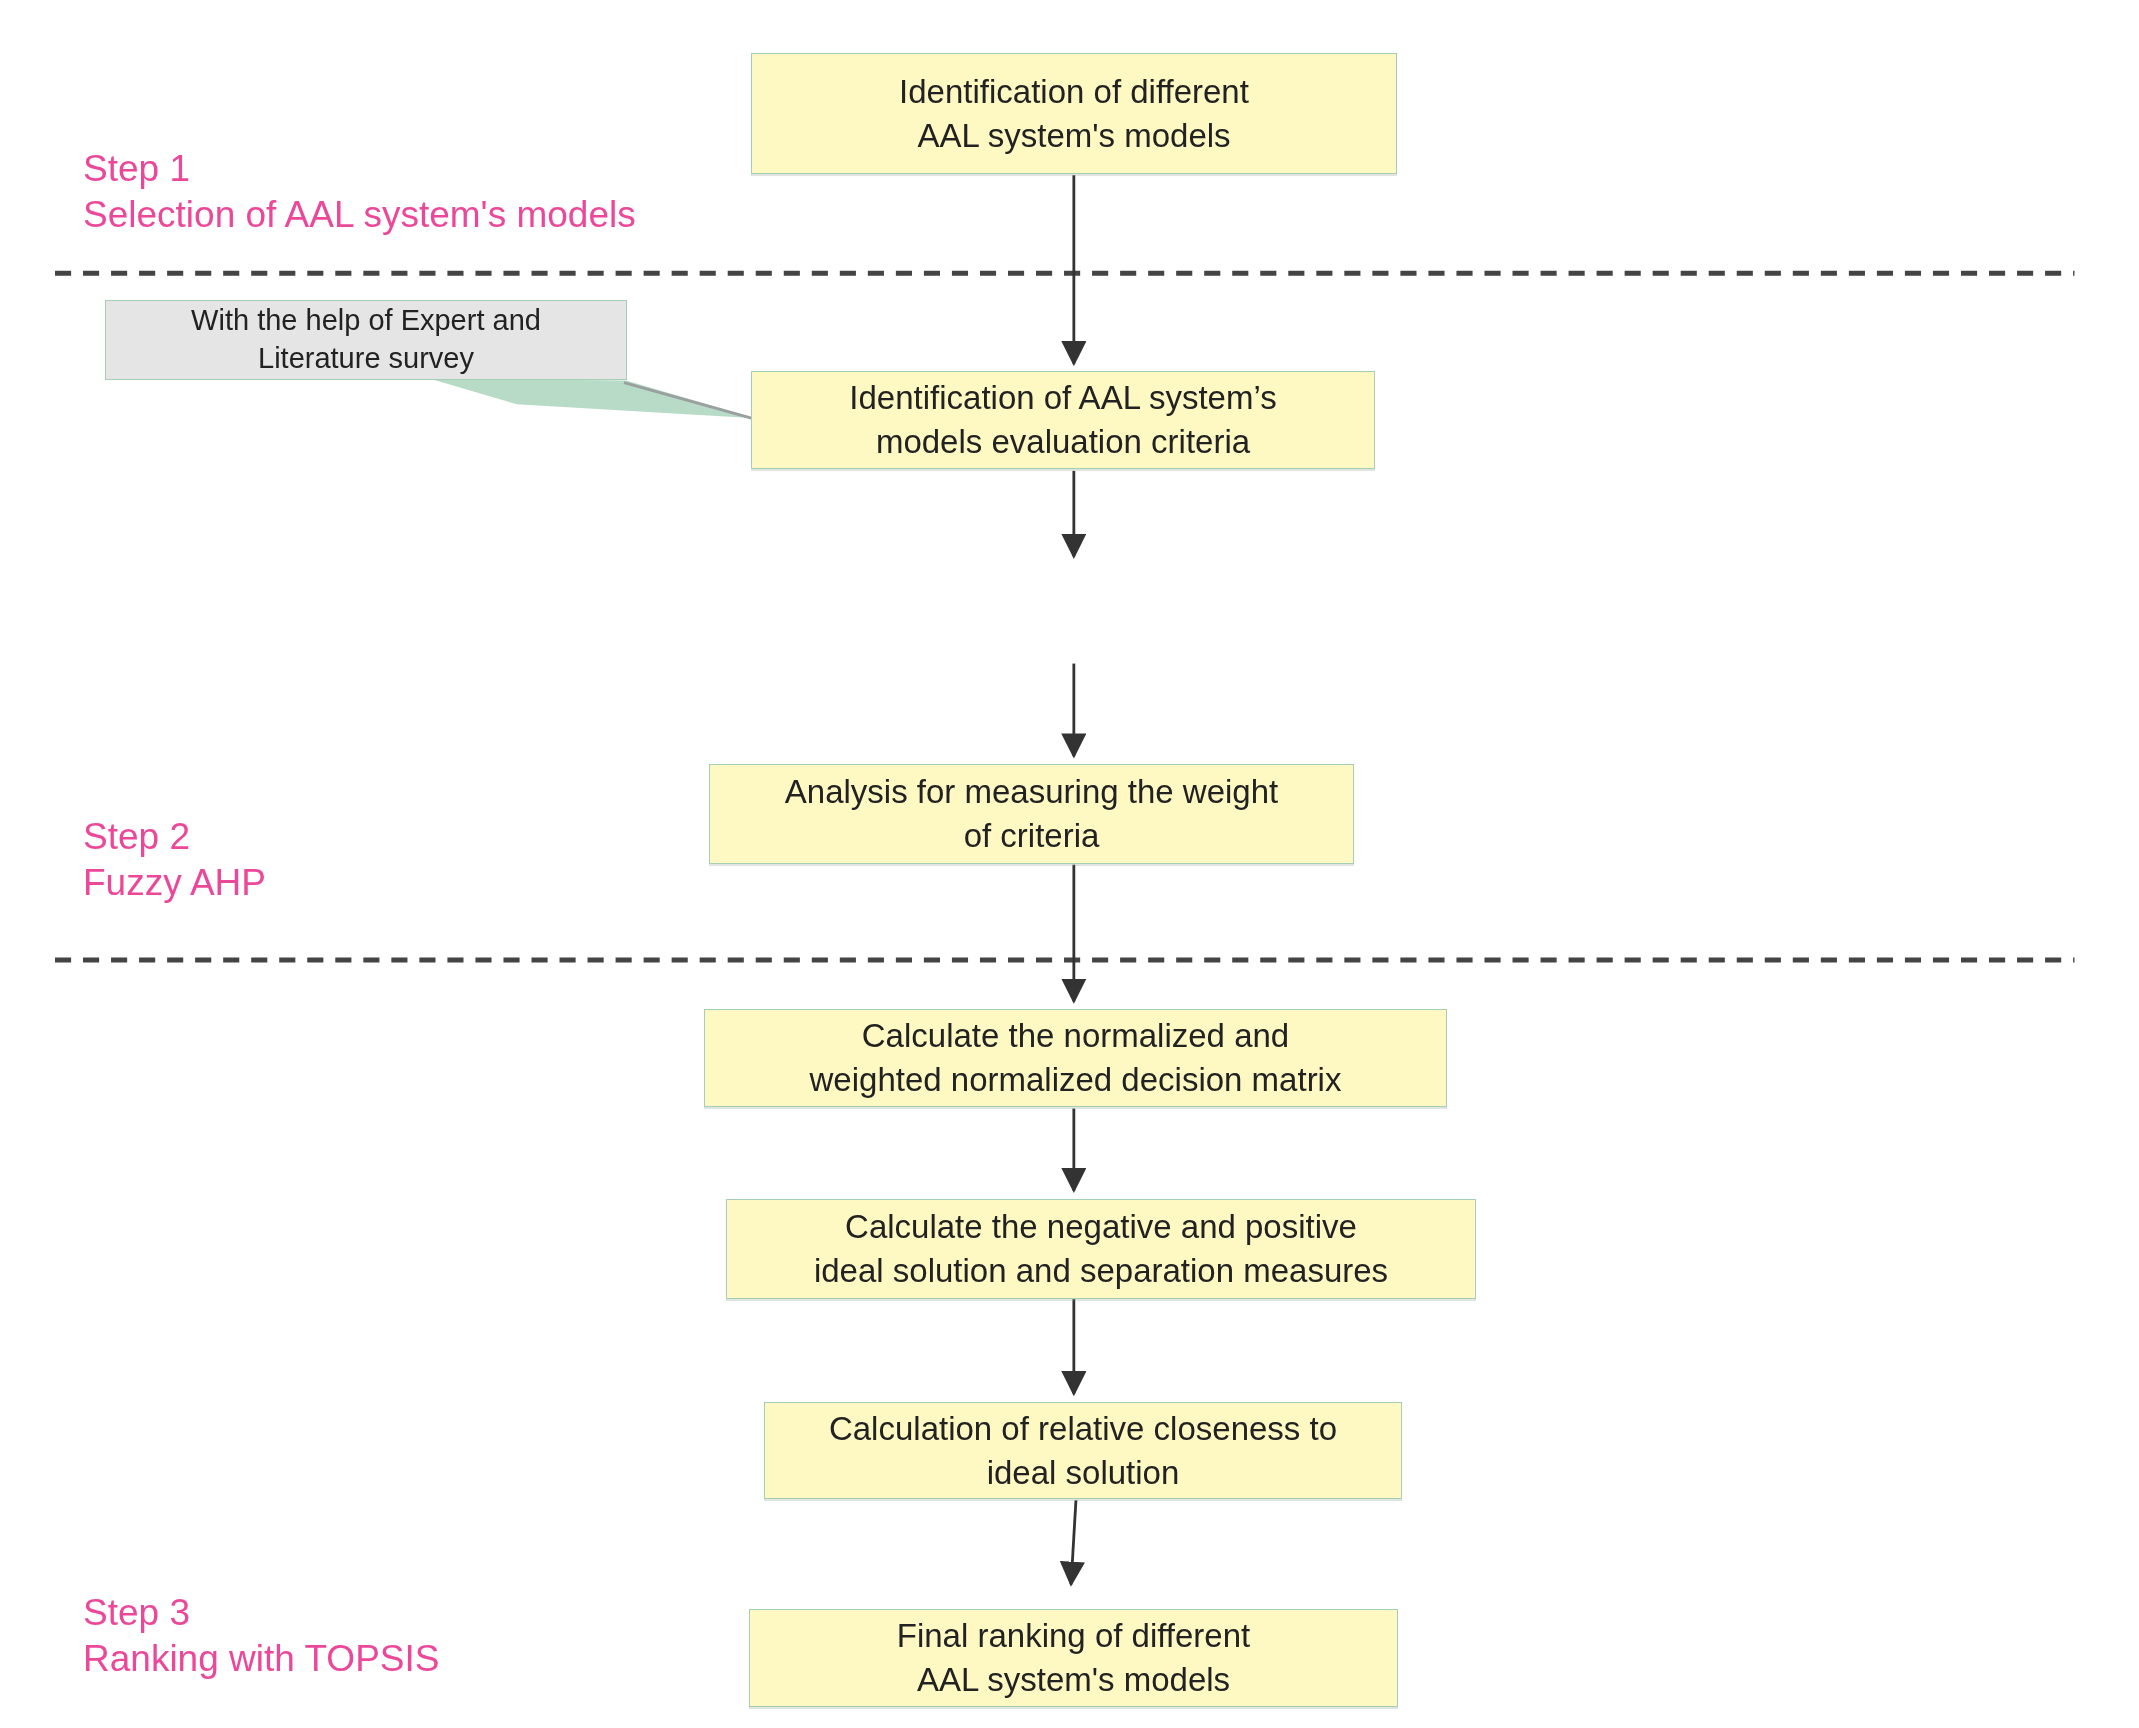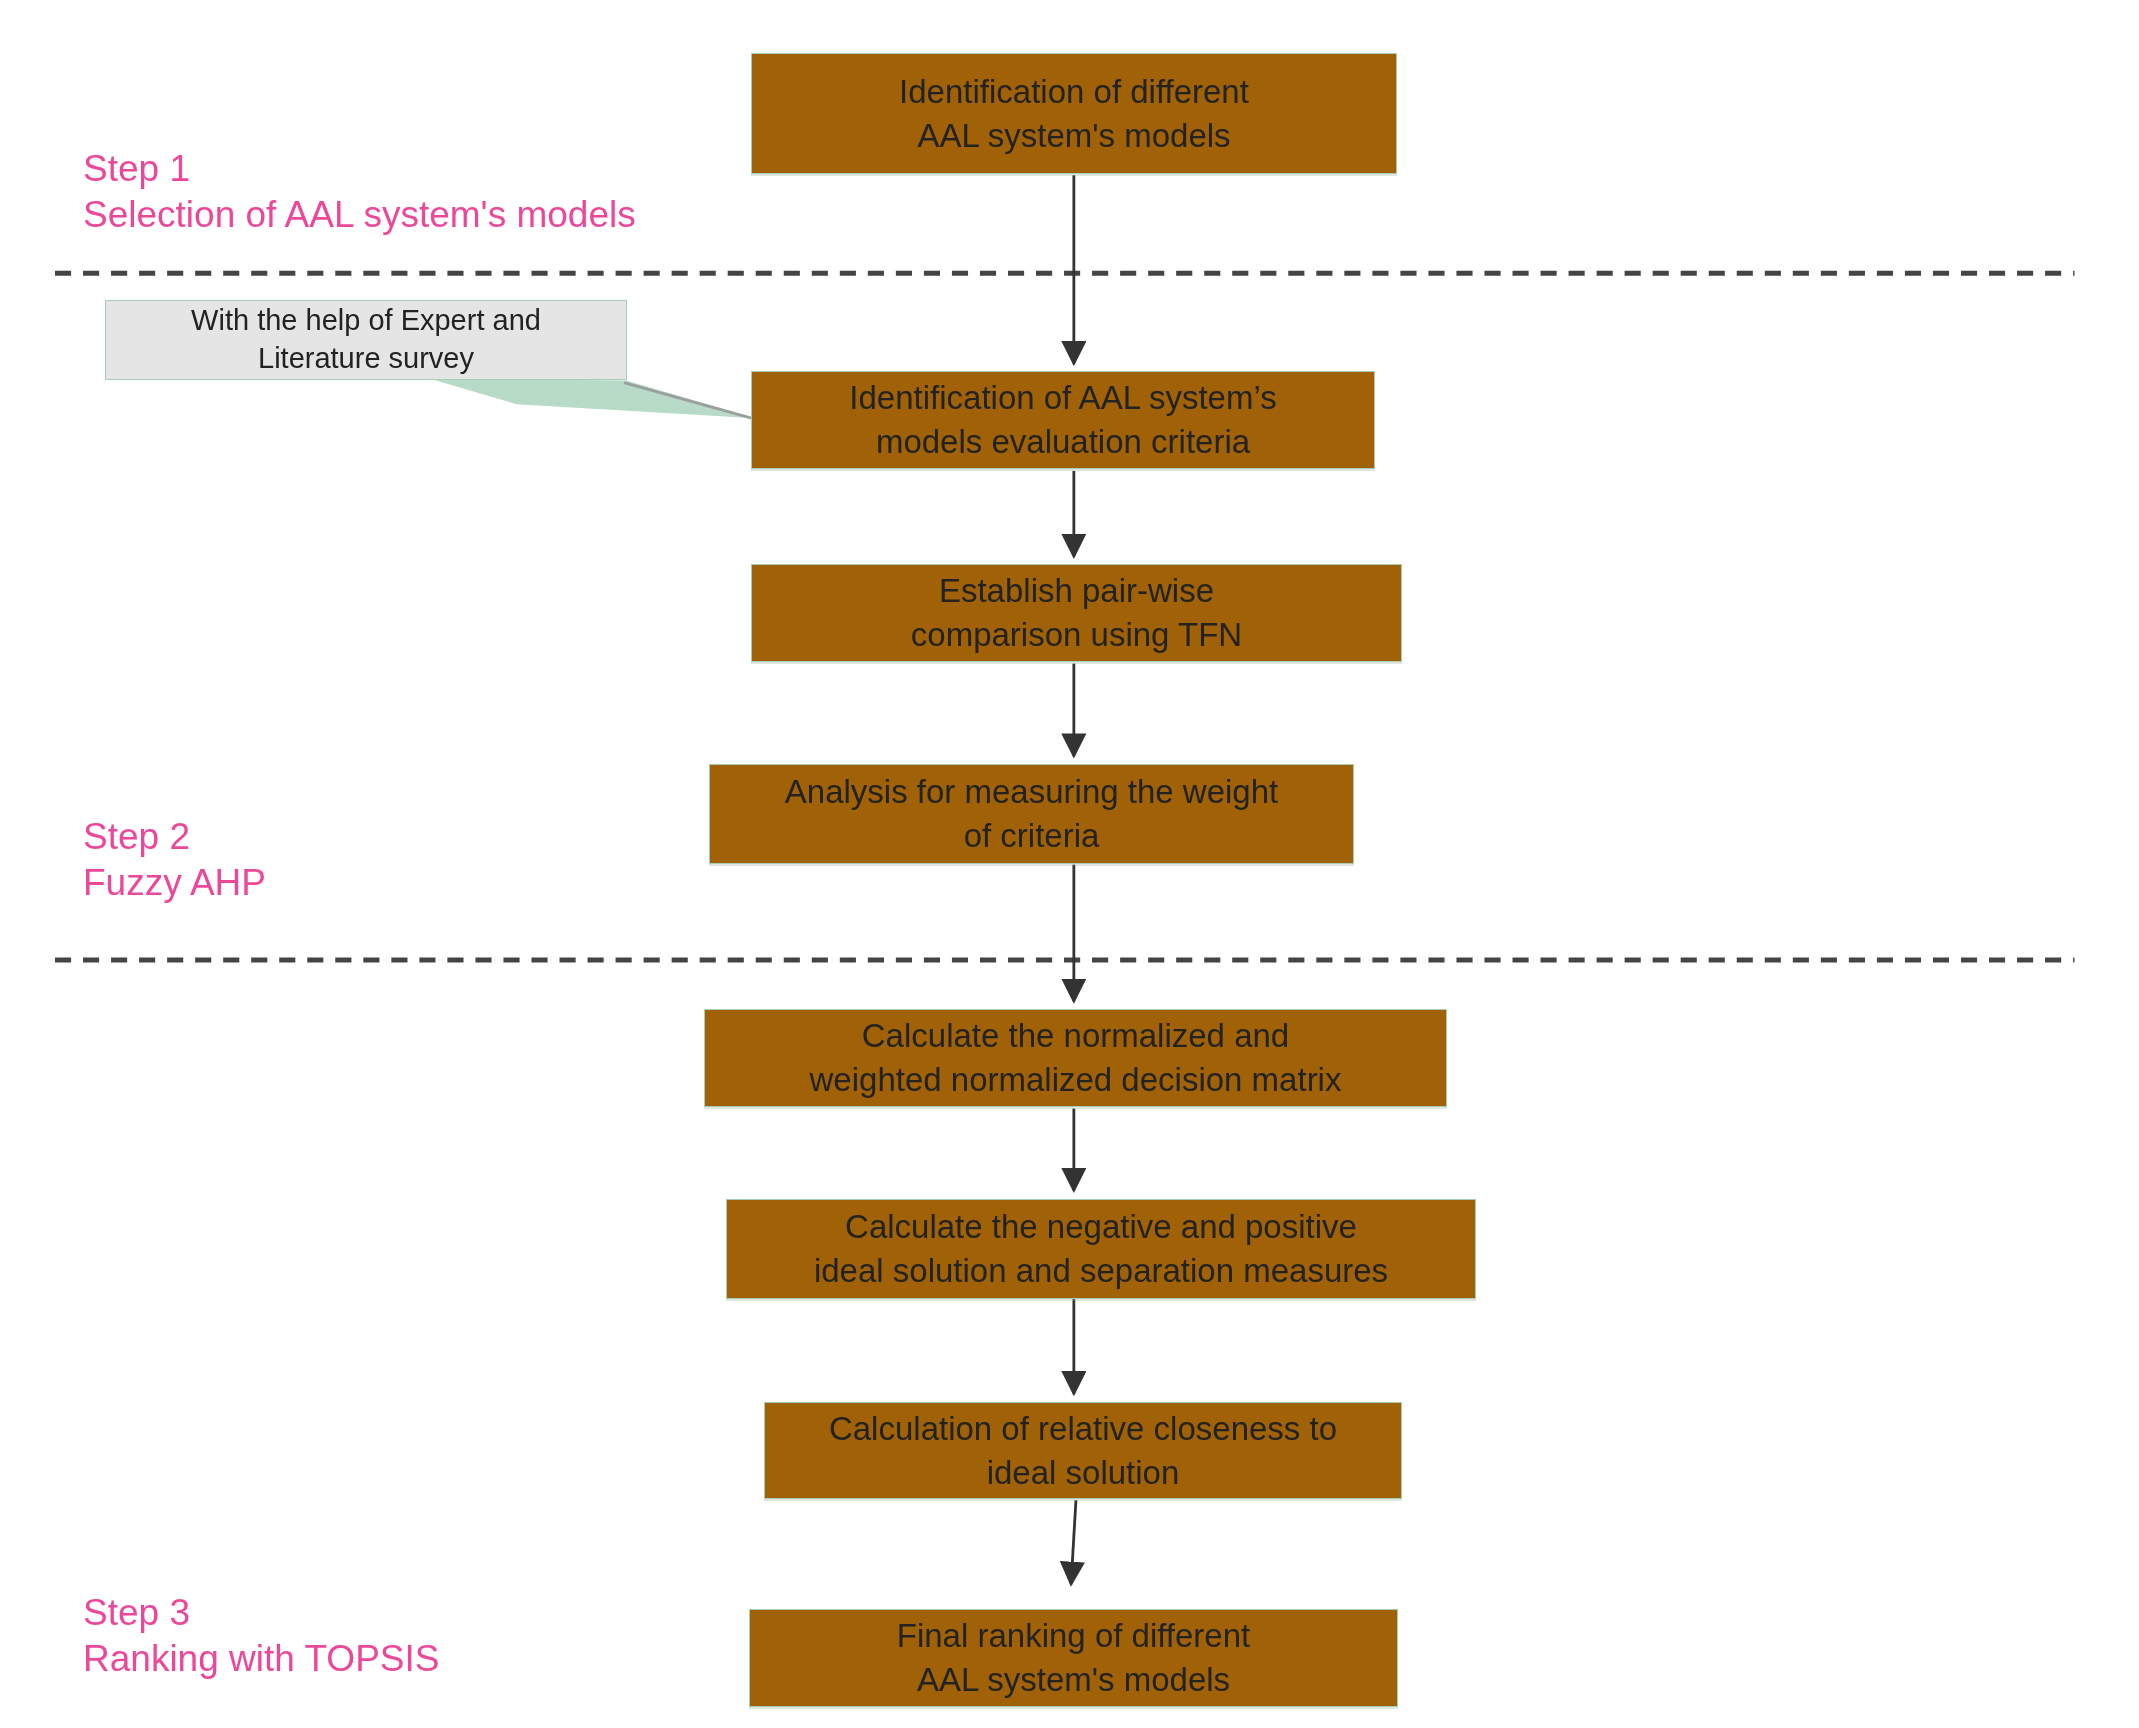--- a/index.html
+++ b/index.html
@@ -13,21 +13,21 @@
     overflow: hidden;
   }
   .overlay {
     position: absolute;
     left: 0; top: 0;
     width: 2140px; height: 1728px;
     pointer-events: none;
   }
   .fbox {
     position: absolute;
-    background: #a16207;
+    background: #fef9c3;
     border: 1.4px solid #a6cdb6;
     box-sizing: border-box;
     display: flex;
     align-items: center;
     justify-content: center;
     text-align: center;
     font-size: 33px;
     line-height: 1.32;
     white-space: pre-line;
     color: #222222;
@@ -116,24 +116,20 @@
   </div>
 
   <div class="fbox" id="box1">
     <span>Identification of different
 AAL system's models</span>
   </div>
   <div class="fbox" id="box2">
     <span>Identification of AAL system’s
 models evaluation criteria</span>
   </div>
-  <div class="fbox" id="box3">
-    <span>Establish pair-wise
-comparison using TFN</span>
-  </div>
   <div class="fbox" id="box4">
     <span>Analysis for measuring the weight
 of criteria</span>
   </div>
   <div class="fbox" id="box5">
     <span>Calculate the normalized and
 weighted normalized decision matrix</span>
   </div>
   <div class="fbox" id="box6">
     <span>Calculate the negative and positive

